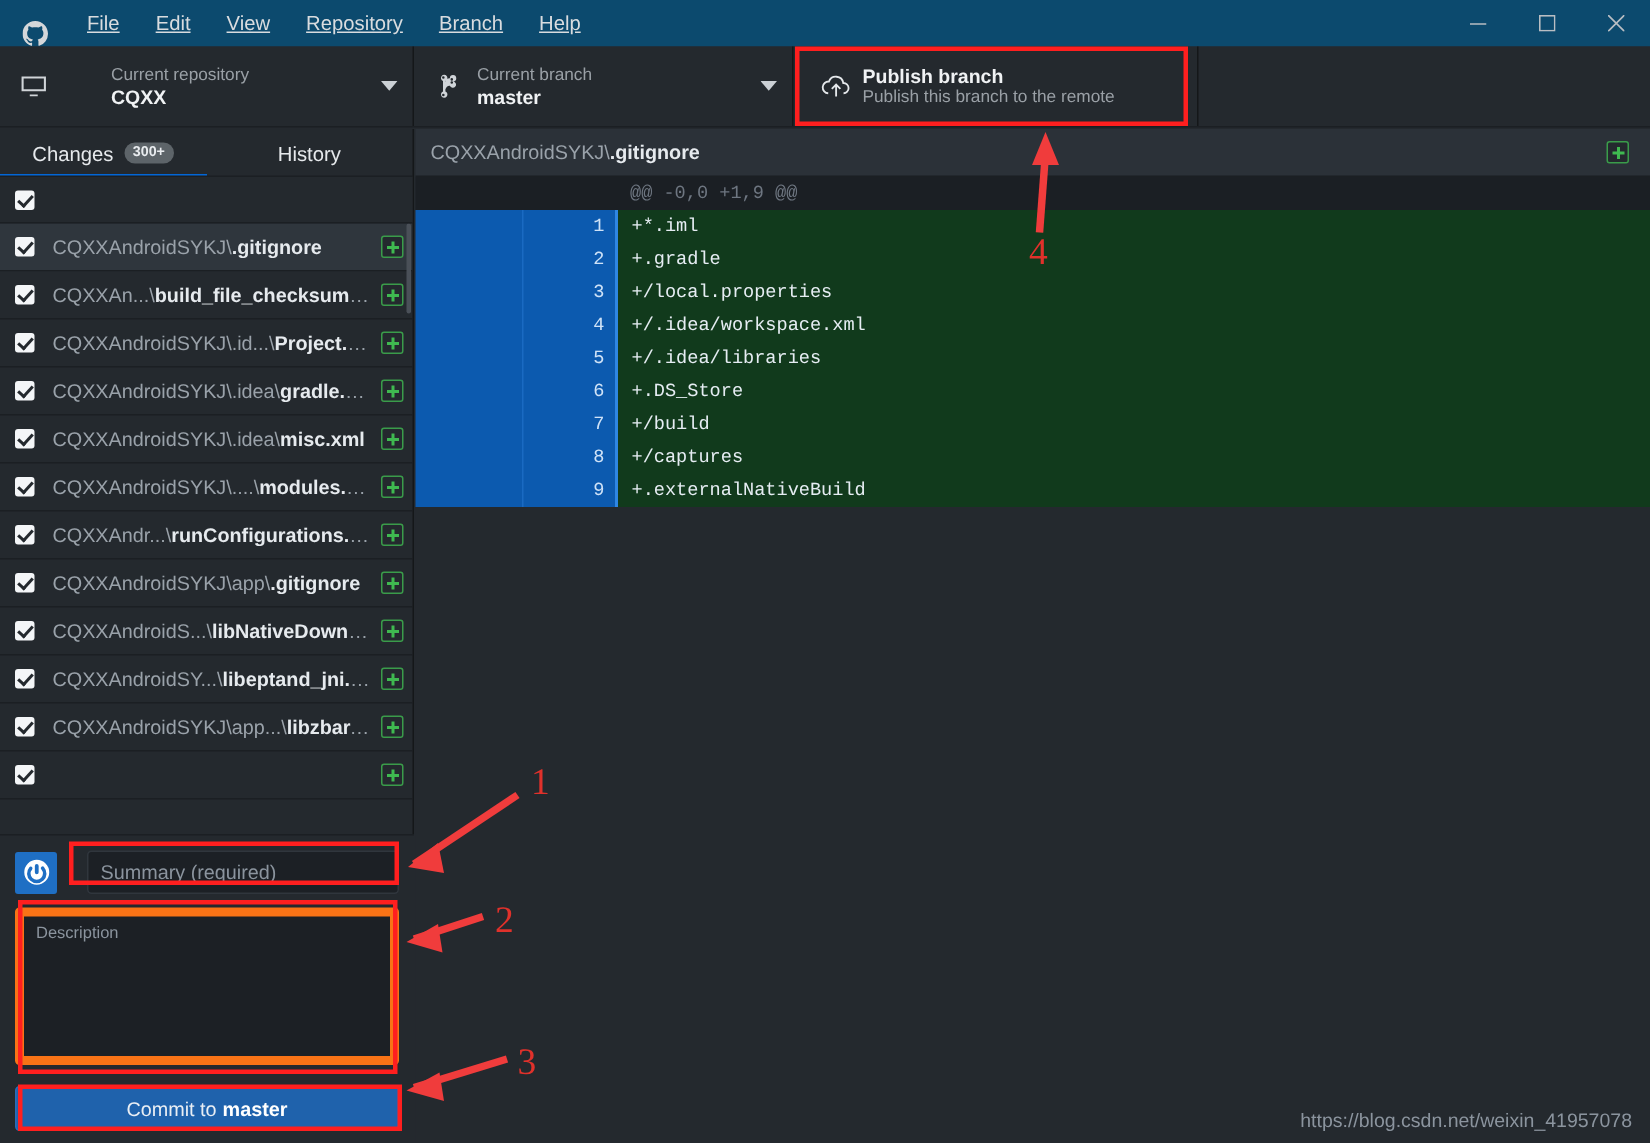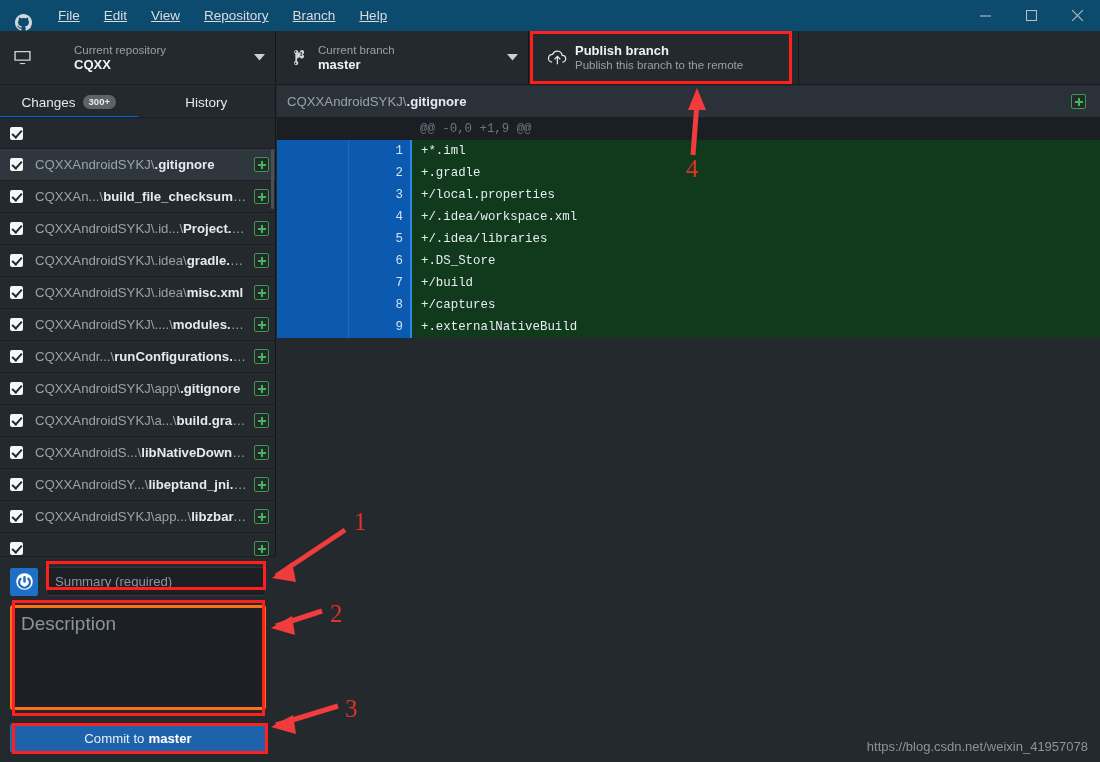--- a/index.html
+++ b/index.html
@@ -120,34 +120,34 @@
   .sb-track {
     position: absolute; right: 0; top: 0; width: 5px; height: 100%;
   }
   .sb-thumb { position: absolute; right: 1px; top: 0; width: 3px; height: 60px; background: #4a5058; border-radius: 2px; }
 
   
   .commit-area {
     position: absolute; left: 0; bottom: 0; width: 276px; height: 206px;
     background: #24292e; border-top: 1px solid #1b1f23; padding: 10px;
   }
-  .summary-line { display: flex; align-items: center; gap: 8px; }
+  .summary-line { display: flex; align-items: center; gap: 20px; }
   .avatar {
     width: 28px; height: 28px; flex: none; background: #1f6fc4; border-radius: 2px;
     display: flex; align-items: center; justify-content: center;
   }
   .avatar svg { width: 19px; height: 19px; fill: #ffffff; }
   .inp {
     flex: 1; height: 29px; background: #1c2025; border: 1px solid #30363d; border-radius: 3px;
     color: #8b949e; font-size: 13.2px; padding: 0 8px; font-family: "Liberation Sans", sans-serif;
   }
   .inp::placeholder { color: #8b949e; opacity: 1; }
   .desc {
     margin-top: 9px; width: 100%; height: 105px; background: #1c2025;
-    border: 3px solid #f97316; border-radius: 3px; color: #8b949e; font-size: 19px;
+    border: 6px solid #f97316; border-radius: 3px; color: #8b949e; font-size: 11px;
     padding: 5px 8px; resize: none; font-family: "Liberation Sans", sans-serif;
   }
   .desc::placeholder { color: #8b949e; opacity: 1; }
   .commit-btn {
     margin-top: 9px; width: 100%; height: 30px; background: #1f62ac; border: 1px solid #2b6cb8;
     border-radius: 3px; color: #e9eef4; font-size: 13.2px; display: flex;
     align-items: center; justify-content: center; gap: 4px;
     font-family: "Liberation Sans", sans-serif;
   }
   .commit-btn b { font-weight: bold; color: #ffffff; }
@@ -344,25 +344,20 @@
         <div class="file-name"><span>CQXXAndr...\</span><b>runConfigurations.xml</b></div>
         <div class="status-add"></div>
       </div>
 
       <div class="file-row">
         <div class="cb"></div>
         <div class="file-name"><span>CQXXAndroidSYKJ\app\</span><b>.gitignore</b></div>
         <div class="status-add"></div>
       </div>
 
-      <div class="file-row">
-        <div class="cb"></div>
-        <div class="file-name"><span>CQXXAndroidSYKJ\a...\</span><b>build.gradle</b></div>
-        <div class="status-add"></div>
-      </div>
 
       <div class="file-row">
         <div class="cb"></div>
         <div class="file-name"><span>CQXXAndroidS...\</span><b>libNativeDown.so</b></div>
         <div class="status-add"></div>
       </div>
 
       <div class="file-row">
         <div class="cb"></div>
         <div class="file-name"><span>CQXXAndroidSY...\</span><b>libeptand_jni.so</b></div>

